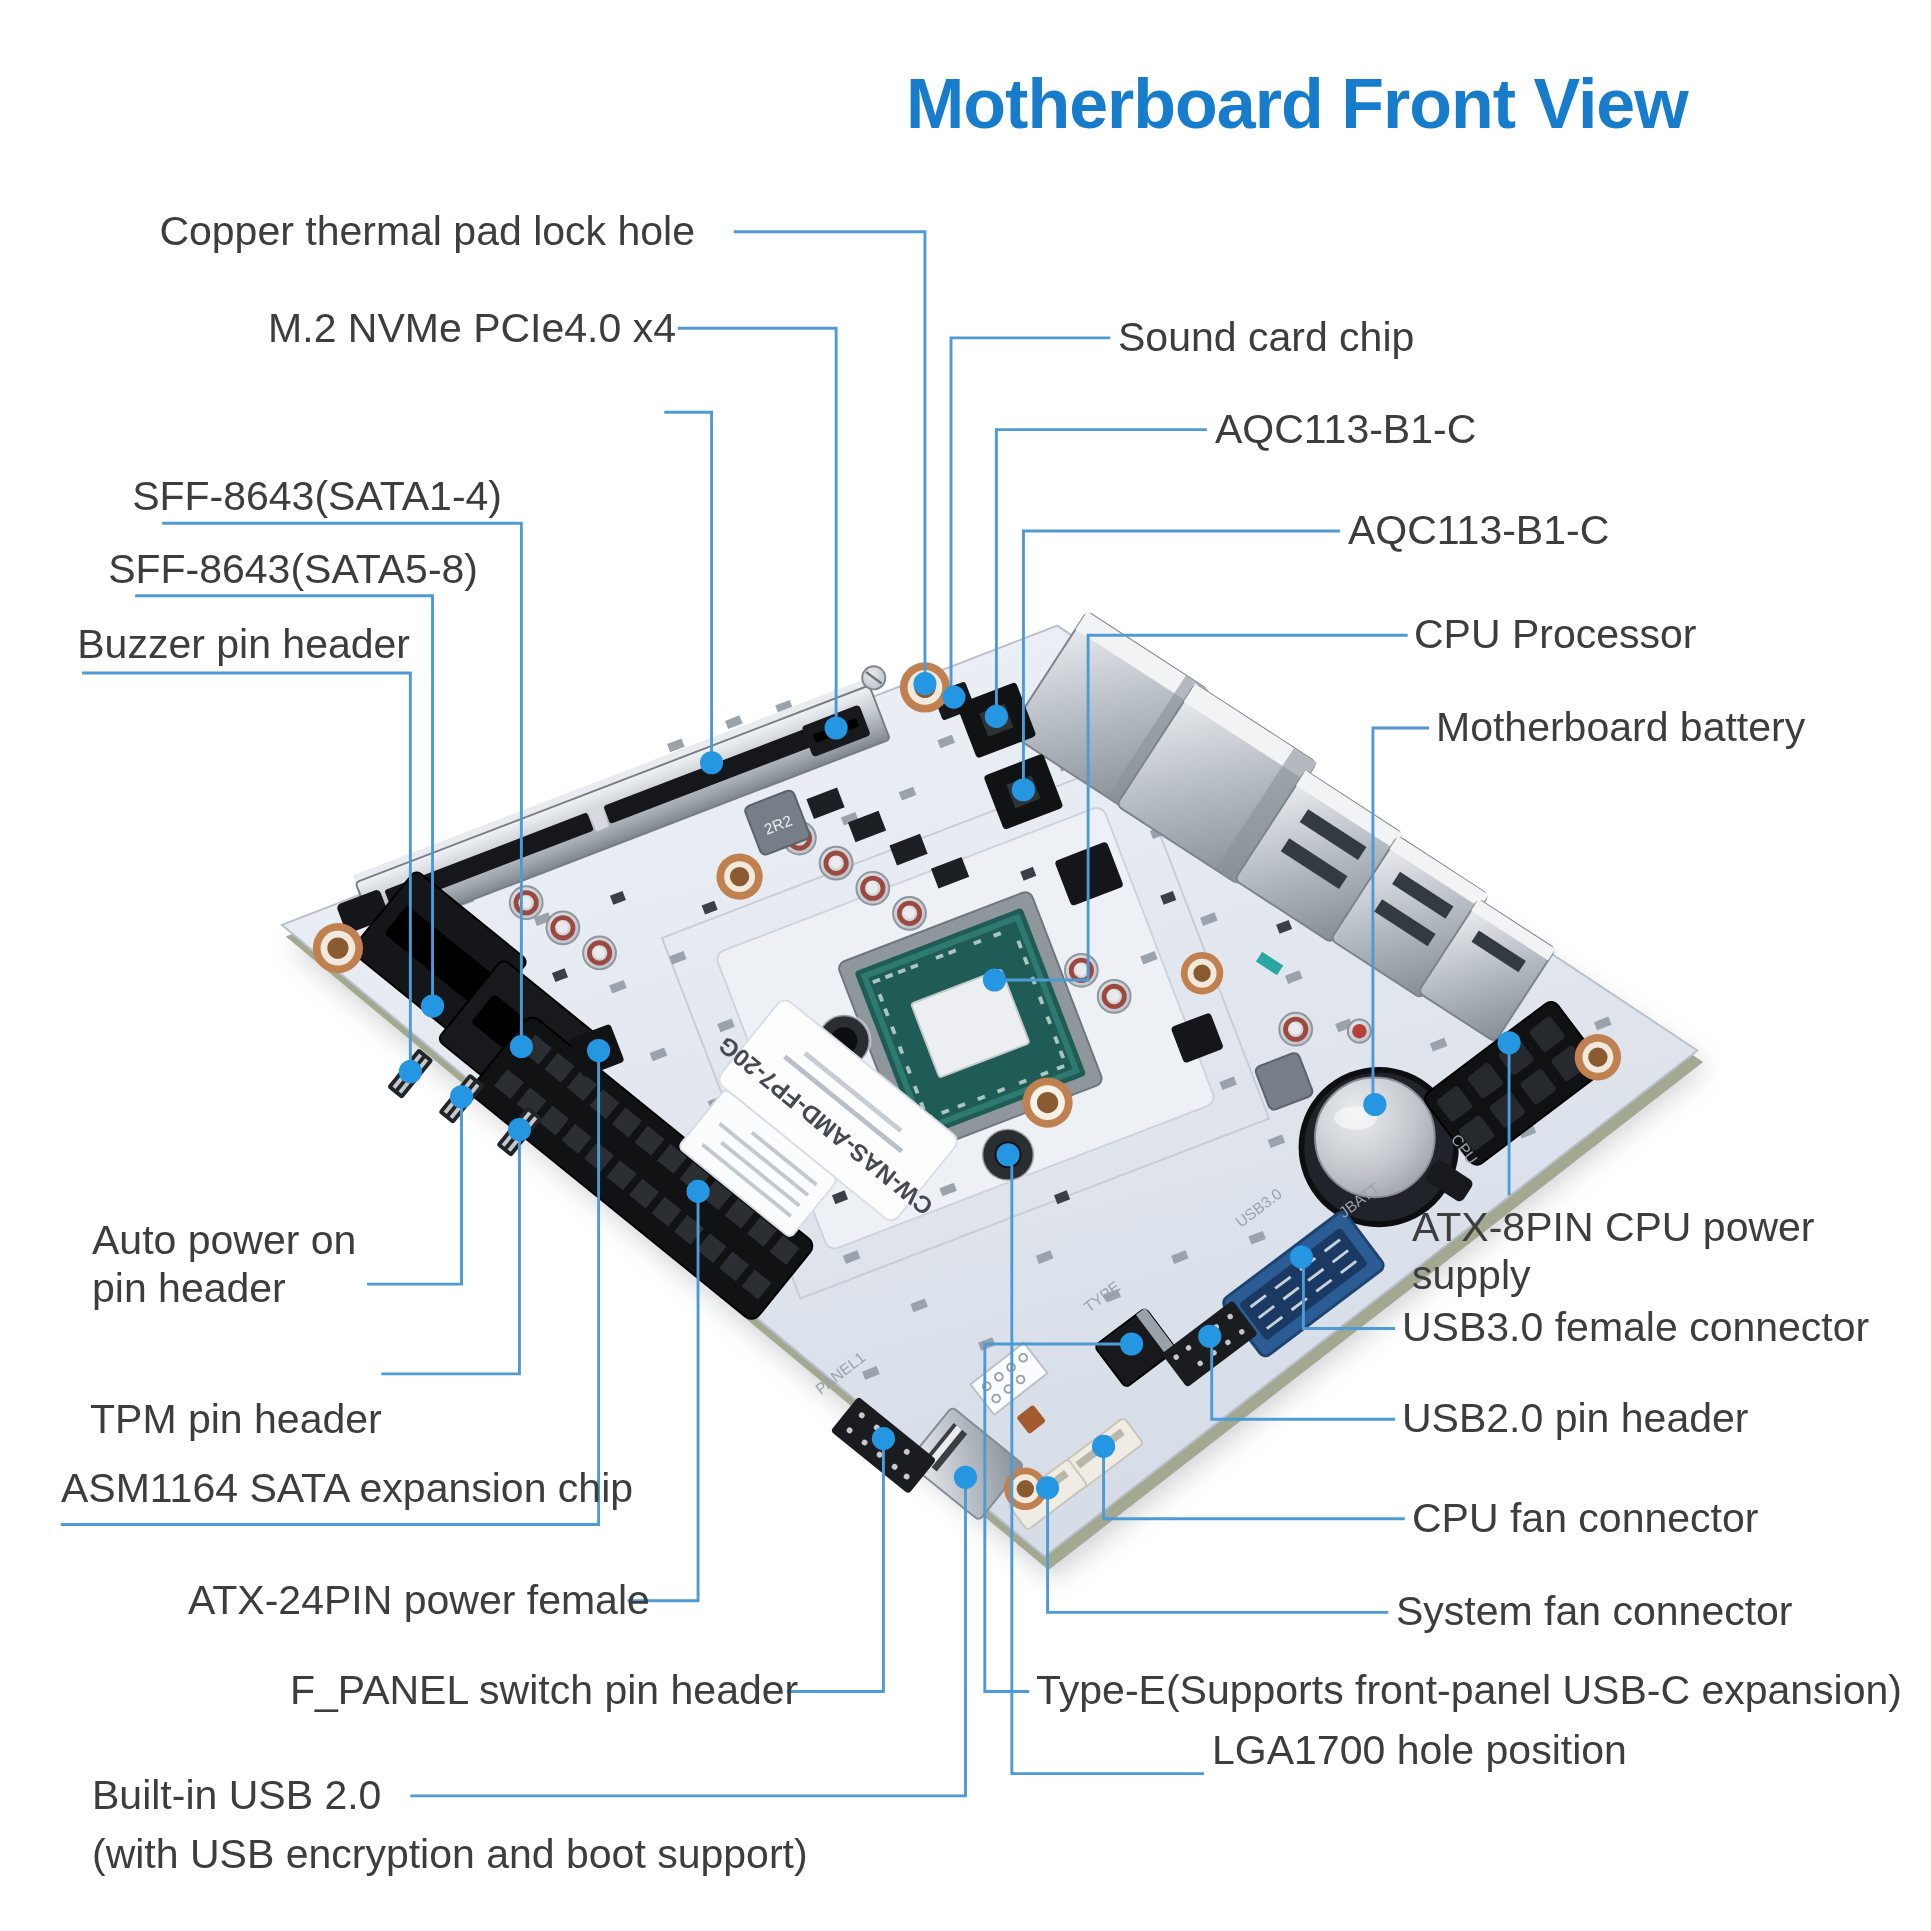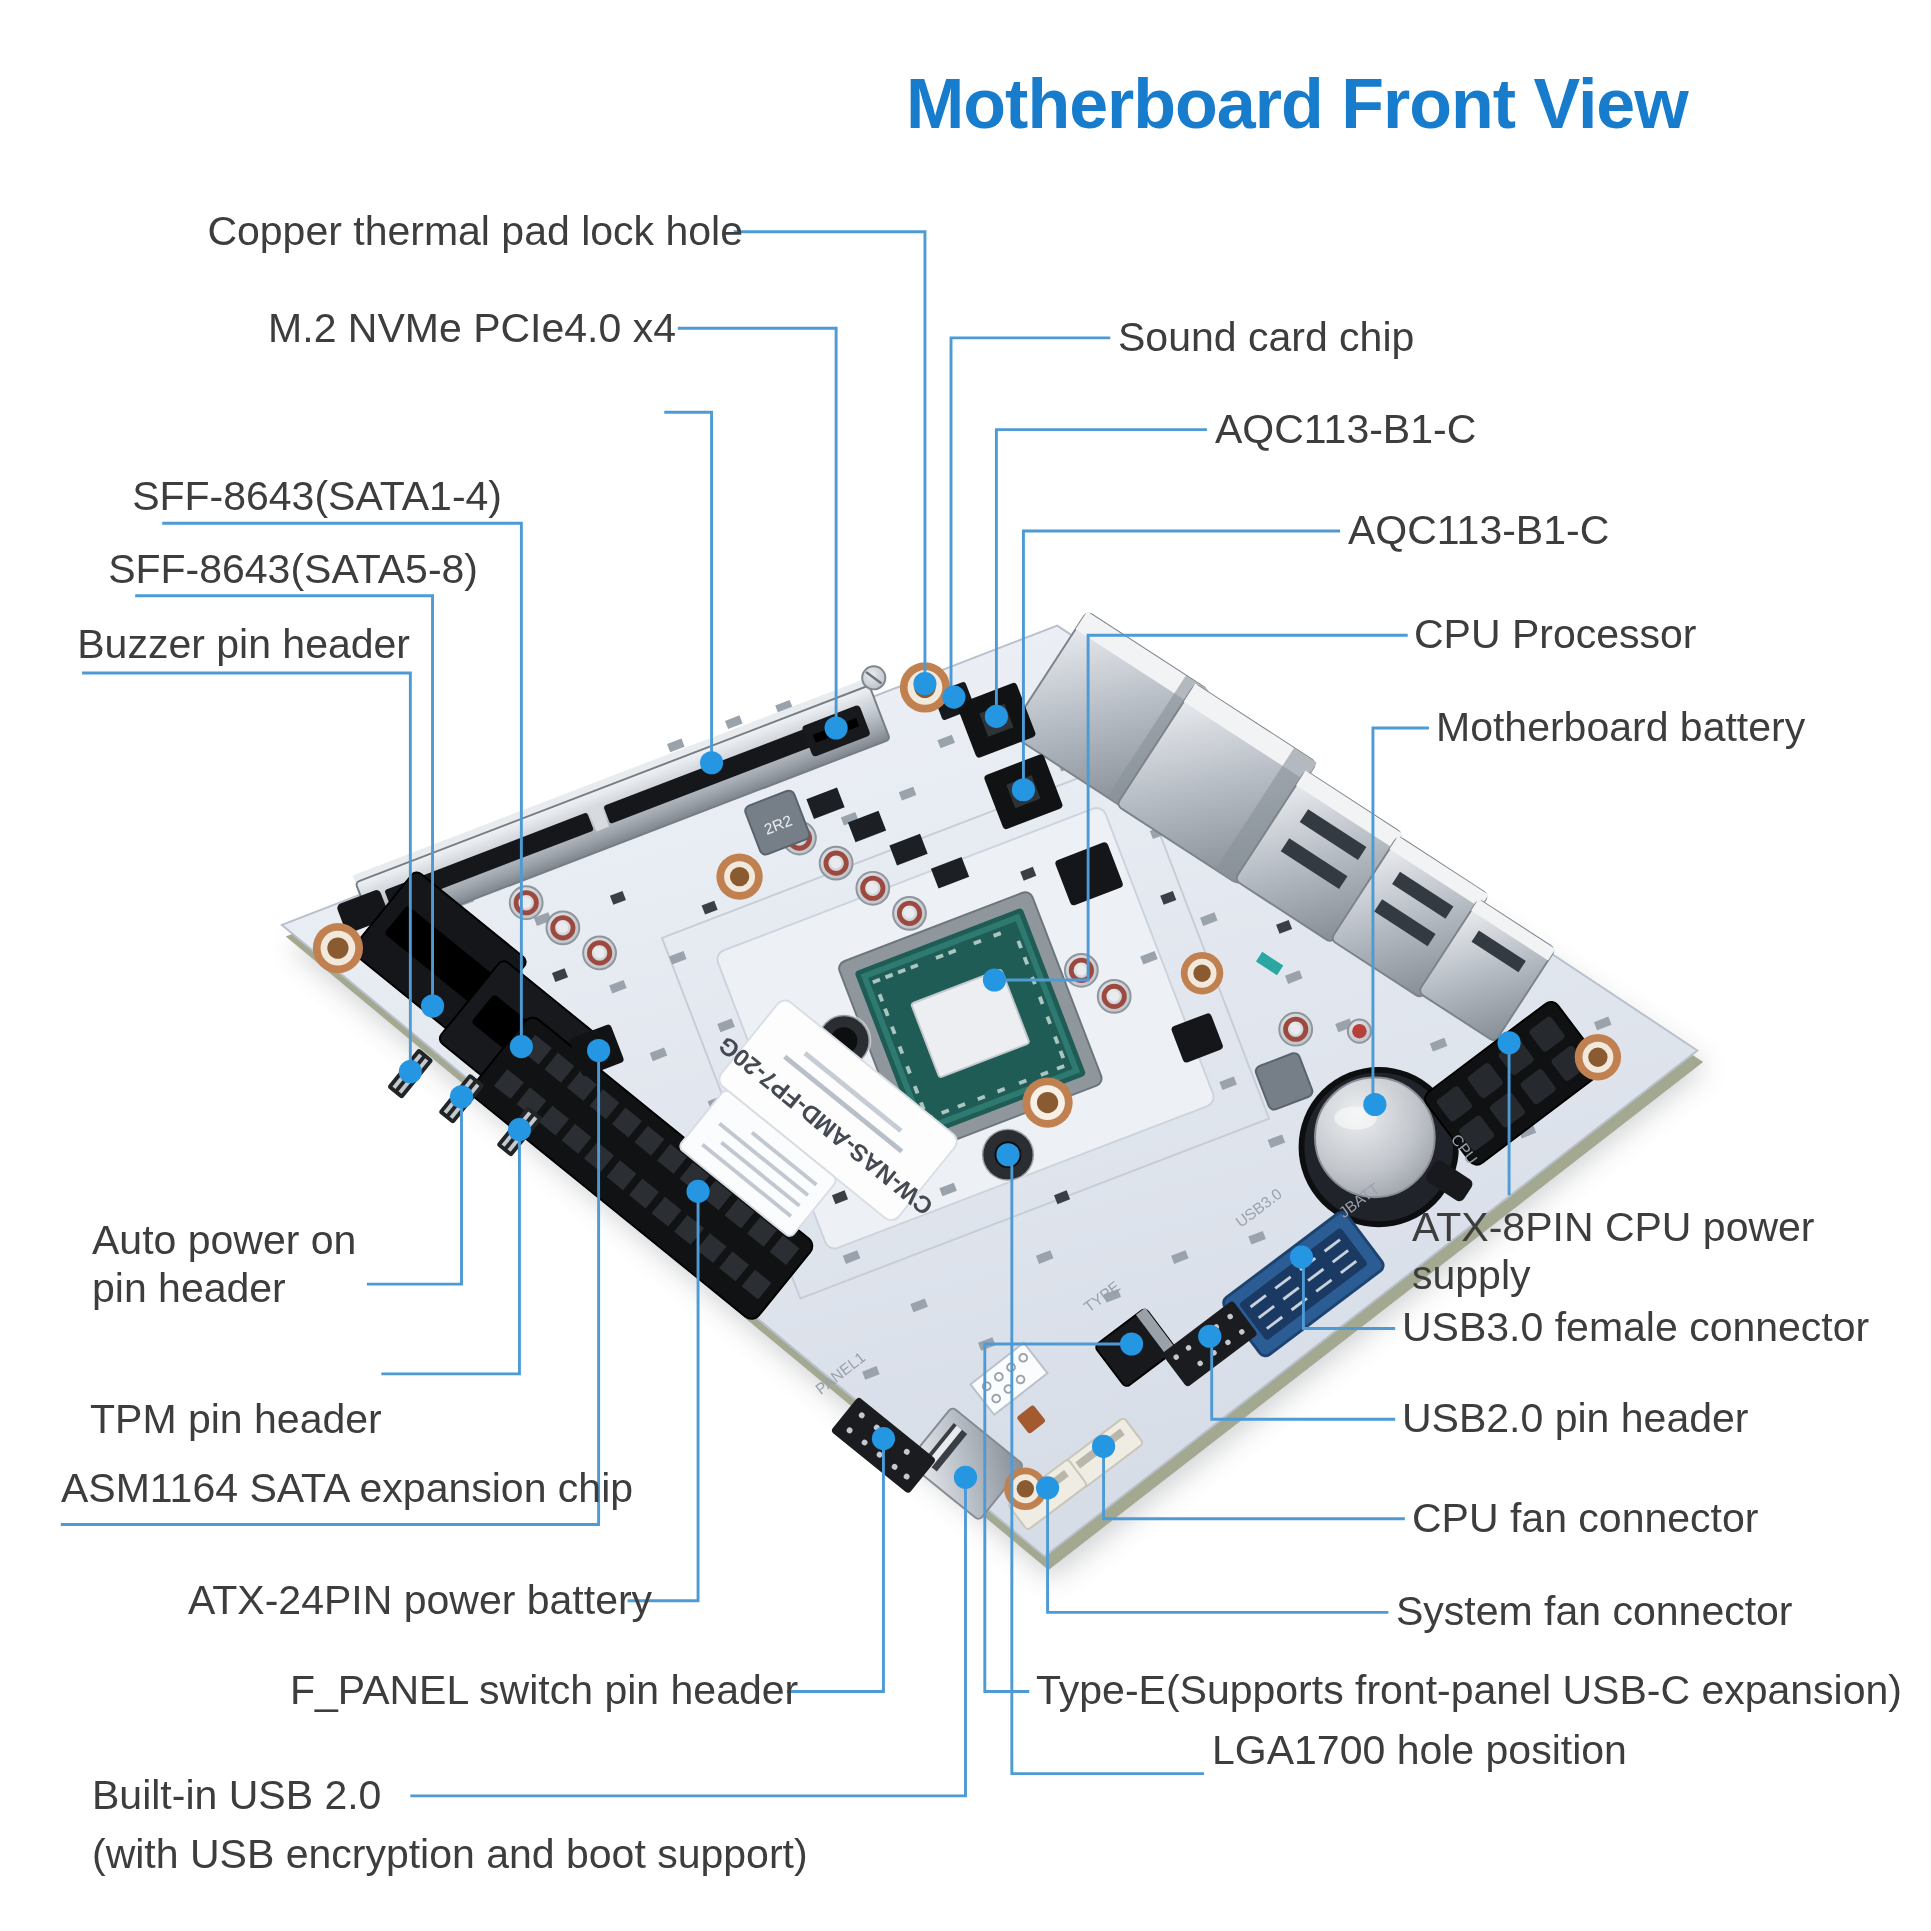--- a/index.html
+++ b/index.html
@@ -556,30 +556,30 @@
     <circle cx="1253" cy="1384" r="12"></circle>
     <circle cx="1143" cy="1498" r="12"></circle>
     <circle cx="1085" cy="1541" r="12"></circle>
     <circle cx="1172" cy="1392" r="12"></circle>
     <circle cx="1044" cy="1196" r="12"></circle>
   </g>
 </svg>
 
 <div class="page-title">Motherboard Front View</div>
 
-<div class="callout r" style="right:1188px;top:207px;text-align:right;">Copper thermal pad lock hole</div>
+<div class="callout r" style="right:1236px;top:207px;text-align:right;">Copper thermal pad lock hole</div>
 <div class="callout r" style="right:1255px;top:304px;">M.2 NVMe PCIe4.0 x4</div>
 <div class="callout r" style="right:1429px;top:472px;">SFF-8643(SATA1-4)</div>
 <div class="callout r" style="right:1453px;top:545px;">SFF-8643(SATA5-8)</div>
 <div class="callout r" style="right:1521px;top:620px;">Buzzer pin header</div>
 <div class="callout" style="left:92px;top:1216px;">Auto power on
 pin header</div>
 <div class="callout" style="left:90px;top:1349px;margin-top:46px;">TPM pin header</div>
 <div class="callout" style="left:61px;top:1464px;">ASM1164 SATA expansion chip</div>
-<div class="callout" style="left:188px;top:1576px;">ATX-24PIN power battery</div>
+<div class="callout" style="left:188px;top:1576px;">ATX-24PIN power female</div>
 <div class="callout" style="left:290px;top:1666px;">F_PANEL switch pin header</div>
 <div class="callout" style="left:92px;top:1771px;">Built-in USB 2.0</div>
 <div class="sub" style="left:92px;top:1831px;">(with USB encryption and boot support)</div>
 
 <div class="callout" style="left:1118px;top:313px;">Sound card chip</div>
 <div class="callout" style="left:1215px;top:405px;">AQC113-B1-C</div>
 <div class="callout" style="left:1348px;top:506px;">AQC113-B1-C</div>
 <div class="callout" style="left:1414px;top:610px;">CPU Processor</div>
 <div class="callout" style="left:1436px;top:703px;">Motherboard battery</div>
 <div class="callout" style="left:1412px;top:1203px;">ATX-8PIN CPU power supply</div>

